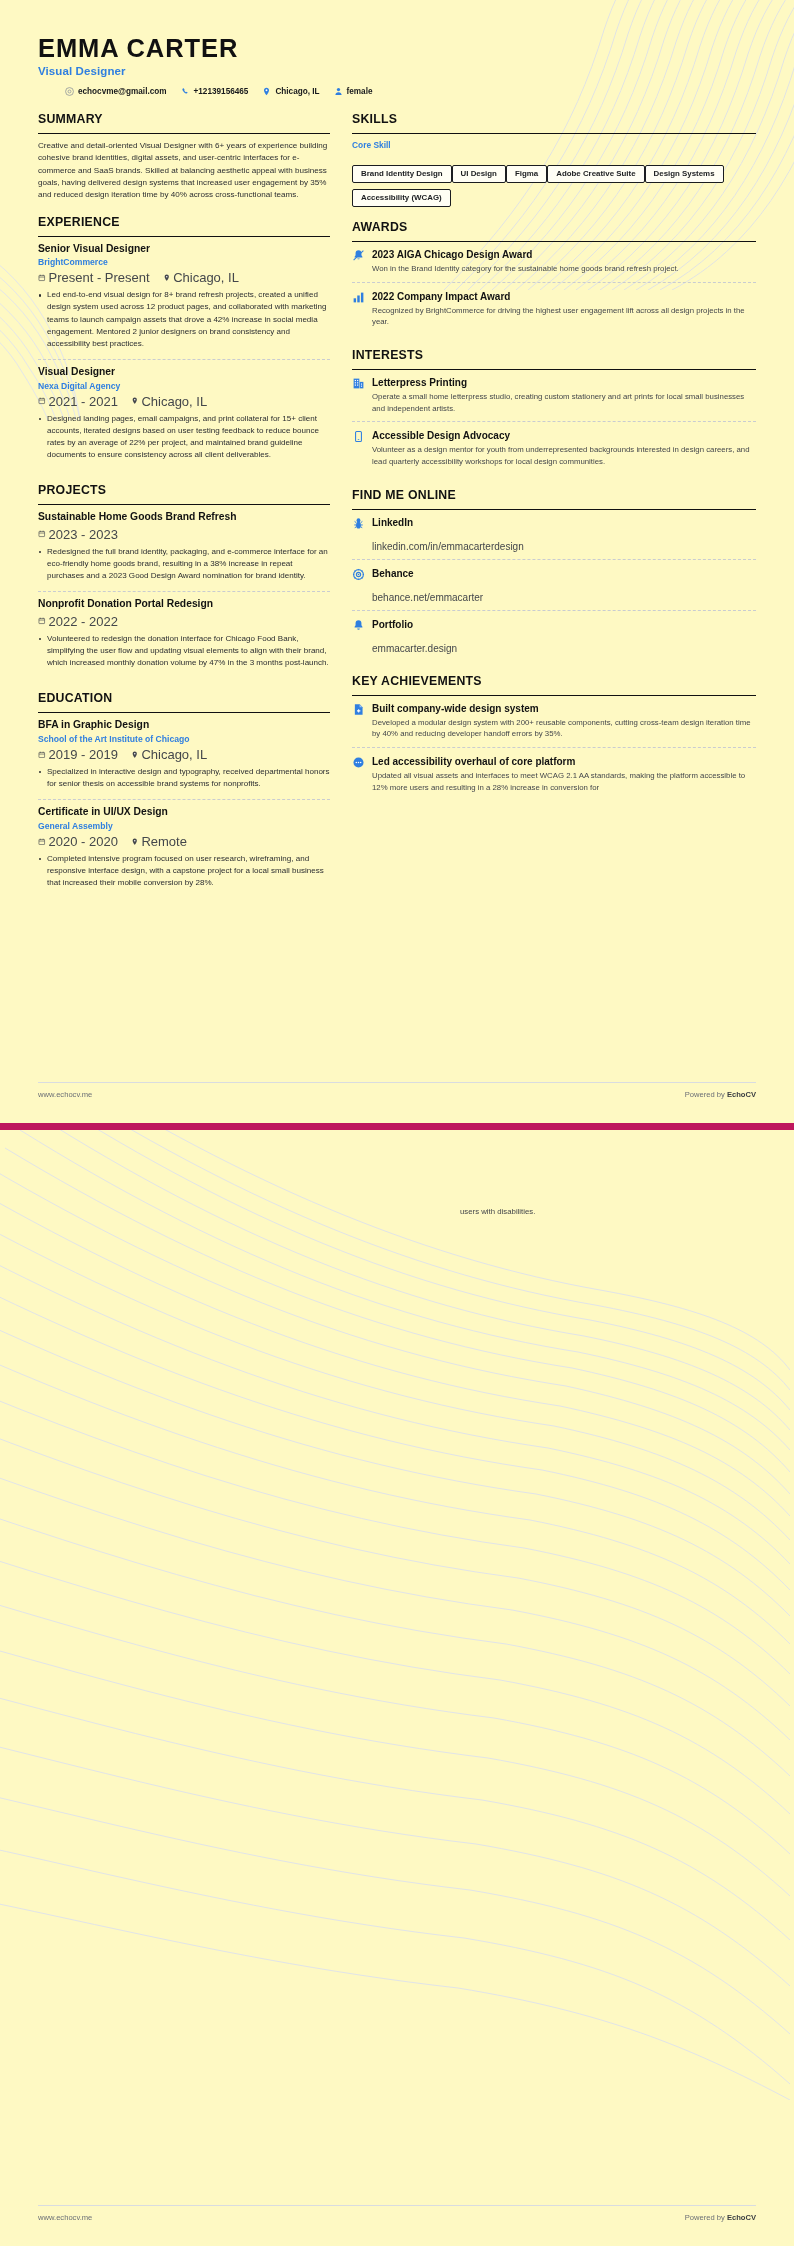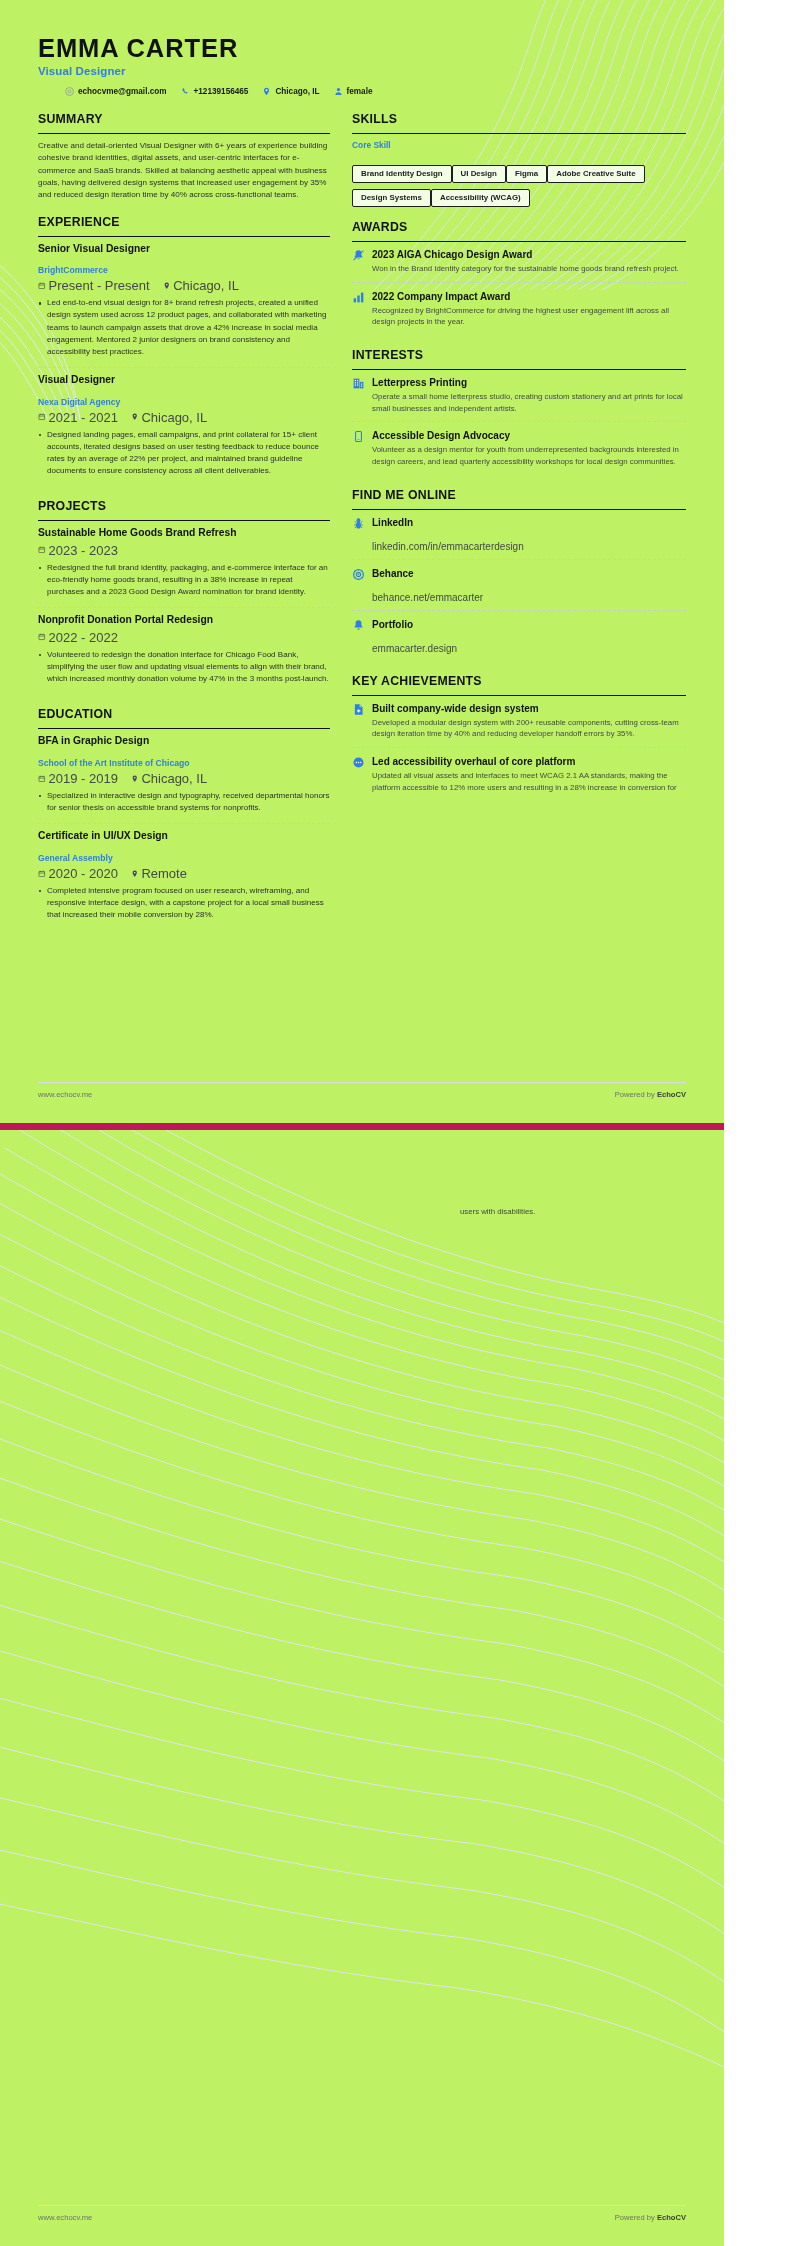--- a/index.html
+++ b/index.html
@@ -4,23 +4,23 @@
 <style>
   * { box-sizing: border-box; margin: 0; padding: 0; }
   html, body {
     width: 794px;
     background: #ffffff;
     font-family: "Liberation Sans", "DejaVu Sans", sans-serif;
     color: #1a1a1a;
   }
   .page {
     position: relative;
-    width: 724px;
+    width: 794px;
     height: 1123px;
-    background: #bef264;
+    background: #fef9c3;
     overflow: hidden;
   }
   .page + .page { border-top: 7px solid #be185d; }
 
   
   .waves {
     position: absolute;
     pointer-events: none;
     z-index: 0;
   }
@@ -92,21 +92,21 @@
   .entry-role {
     font-size: 10.3px;
     font-weight: 700;
     color: #121212;
     line-height: 1.25;
   }
   .entry-org {
     font-size: 8.6px;
     font-weight: 700;
     color: #2f7fe0;
-    margin-top: 10px;
+    margin-top: 2px;
   }
   .entry-meta {
     display: flex;
     align-items: center;
     gap: 13px;
     margin-top: 3px;
     font-size: 13px;
     color: #44474b;
   }
   .meta-chunk { display: flex; align-items: center; gap: 3px; }

